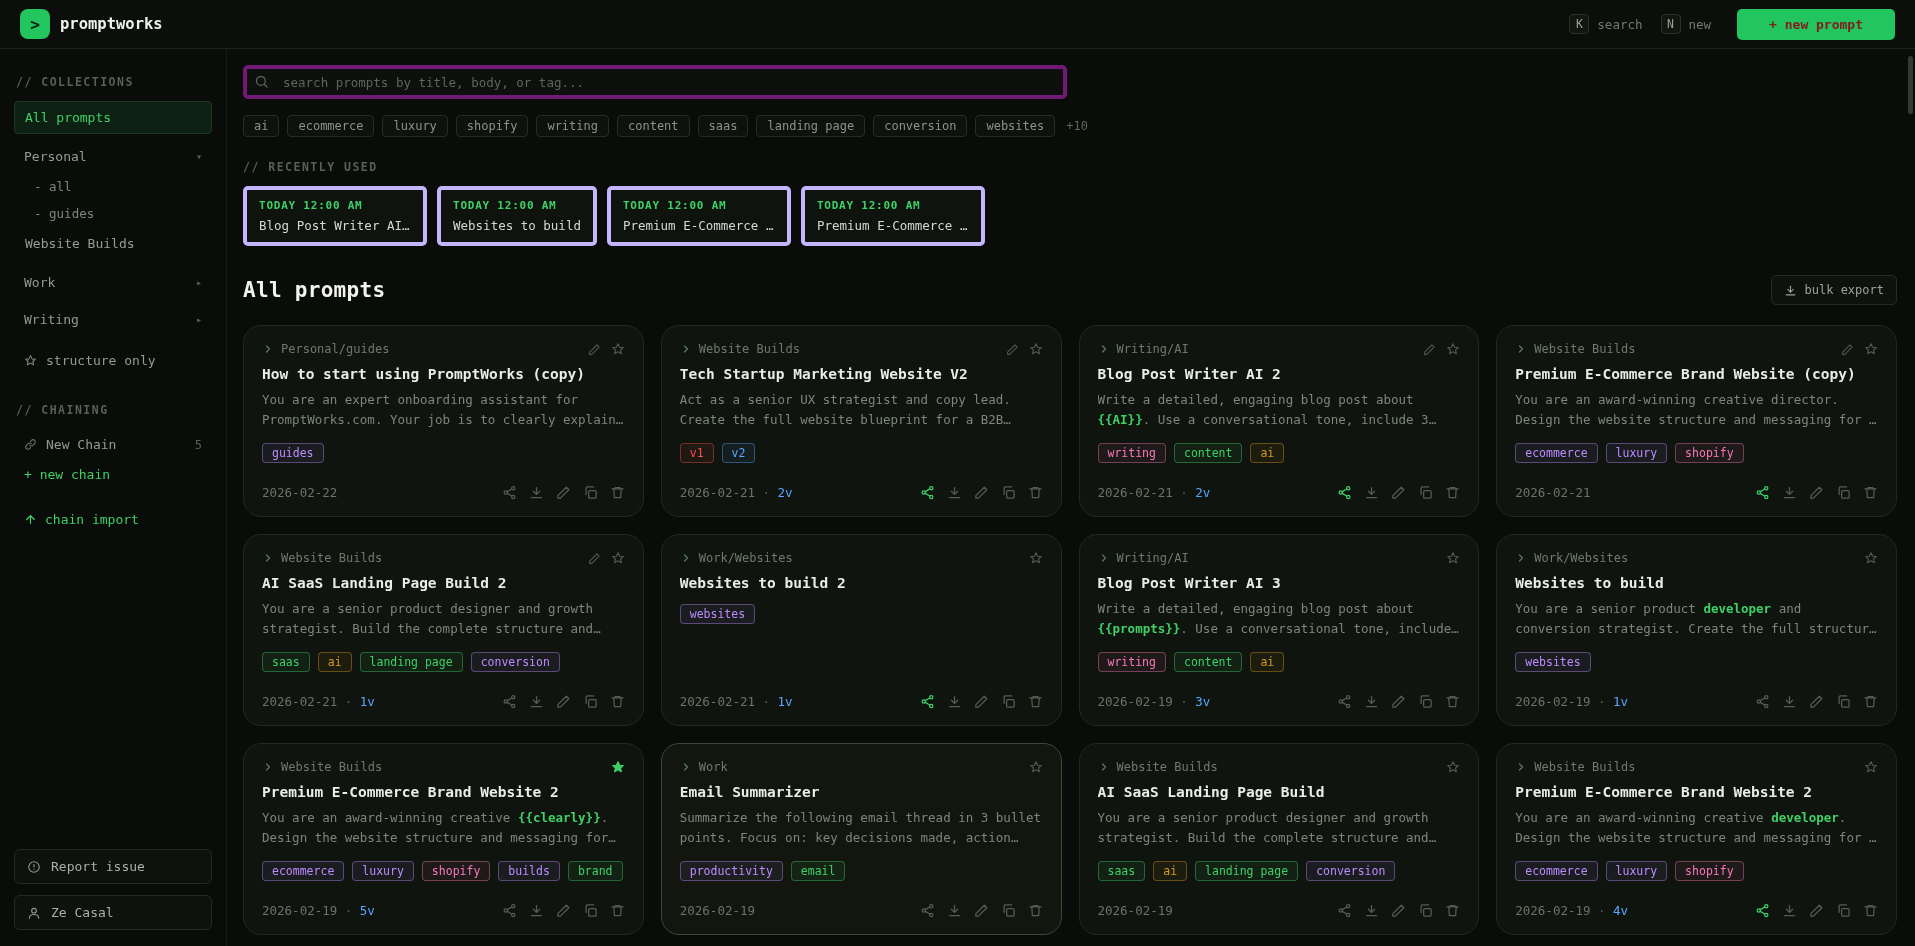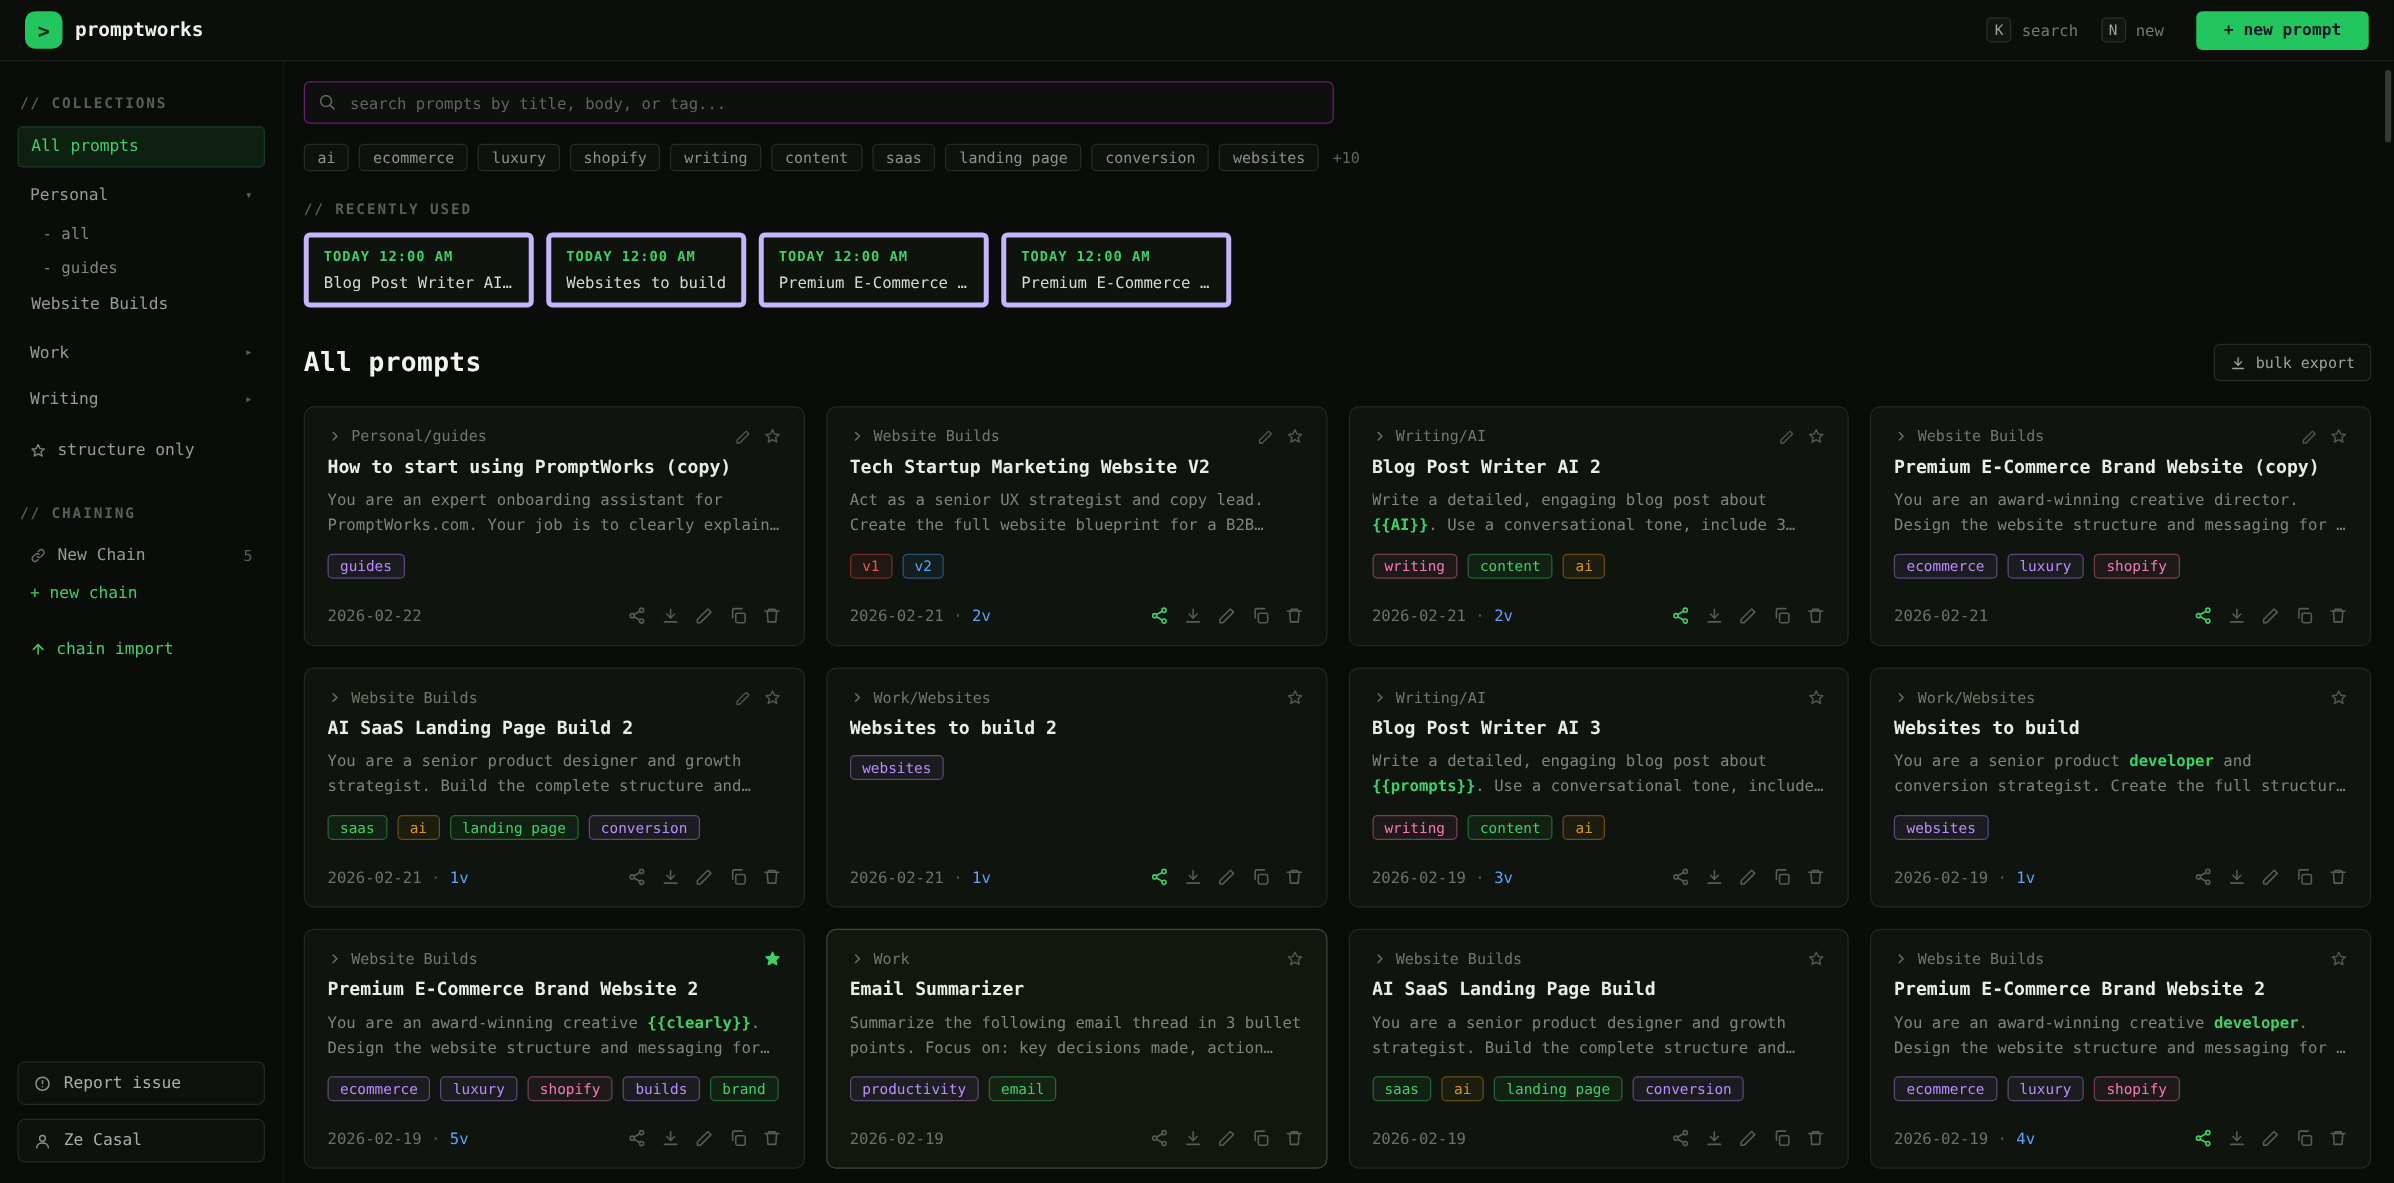--- a/index.html
+++ b/index.html
@@ -29,23 +29,23 @@
   .header-right { display: flex; align-items: center; gap: 8px; }
   .kbd {
     min-width: 20px; height: 20px; padding: 0 5px;
     border: 1px solid #2b312a; border-radius: 4px;
     background: #12160f; color: #9aa499;
     font-size: 11.5px; display: grid; place-items: center;
   }
   .kbd-label { color: #717b6f; font-size: 12.5px; margin-right: 10px; }
   .btn-primary {
     margin-left: 8px;
-    background: #22c55e; color: #0f172a;
+    background: #22c55e; color: #7f1d1d;
     border: none; border-radius: 5px;
-    padding: 8px 22px; font-weight: 700; font-size: 13px;
+    padding: 8px 32px; font-weight: 700; font-size: 13px;
     font-family: inherit; cursor: pointer;
   }
   
   .shell { display: flex; height: 897px; }
   
   .sidebar {
     width: 227px; flex: 0 0 227px;
     border-right: 1px solid #171c16;
     padding: 20px 14px 16px;
     display: flex; flex-direction: column;
@@ -100,21 +100,21 @@
   }
   .side-btn svg { color: #8b948a; flex: 0 0 auto; }
   
   main { flex: 1; padding: 16px 18px 0 16px; overflow: hidden; position: relative; }
   .search-wrap { position: relative; width: 824px; }
   .search-wrap svg {
     position: absolute; left: 11px; top: 9px; color: #5d675b; pointer-events: none;
   }
   .search-wrap input {
     width: 100%; height: 34px;
-    background: #0d100c; border: 1px solid #701a75; border-radius: 5px;
+    background: #0d100c; border: 4px solid #701a75; border-radius: 5px;
     color: #cfd6cc; font-family: inherit; font-size: 12.5px;
     padding: 0 12px 0 36px; outline: none;
   }
   .search-wrap input::placeholder { color: #5d675b; }
   .chips { margin-top: 16px; display: flex; gap: 8px; align-items: center; }
   .chip {
     font-size: 12px; color: #8b948a;
     border: 1px solid #262c25; background: #0e110d;
     padding: 3px 10px; border-radius: 4px; cursor: pointer; white-space: nowrap;
   }
@@ -140,21 +140,21 @@
   .prompts-head h1 { font-size: 21px; letter-spacing: .3px; color: #f1f3ee; font-weight: 700; }
   .btn-ghost {
     display: flex; align-items: center; gap: 8px;
     border: 1px solid #262c25; background: #0e110d; color: #9aa499;
     padding: 7px 12px; border-radius: 5px; font-size: 12px;
     font-family: inherit; cursor: pointer;
   }
   
   .grid { margin-top: 20px; display: grid; grid-template-columns: repeat(4, 1fr); gap: 17px; }
   .card {
-    background: #10140e; border: 1px solid #232821; border-radius: 8px;
+    background: #10140e; border: 1px solid #232821; border-radius: 18px;
     padding: 16px 18px; height: 192px; overflow: hidden;
     display: flex; flex-direction: column; cursor: pointer;
   }
   .card.selected { border-color: #3d473c; background: #12160f; }
   .card-top { display: flex; justify-content: space-between; align-items: center; }
   .card-cat { display: flex; align-items: center; gap: 7px; font-size: 12px; color: #6f7a6d; }
   .card-cat svg { color: #5e7a60; }
   .card-top-icons { display: flex; align-items: center; gap: 10px; color: #4f5950; }
   .card-title {
     margin-top: 10px; font-size: 14.5px; font-weight: 700; color: #e9ede5;

